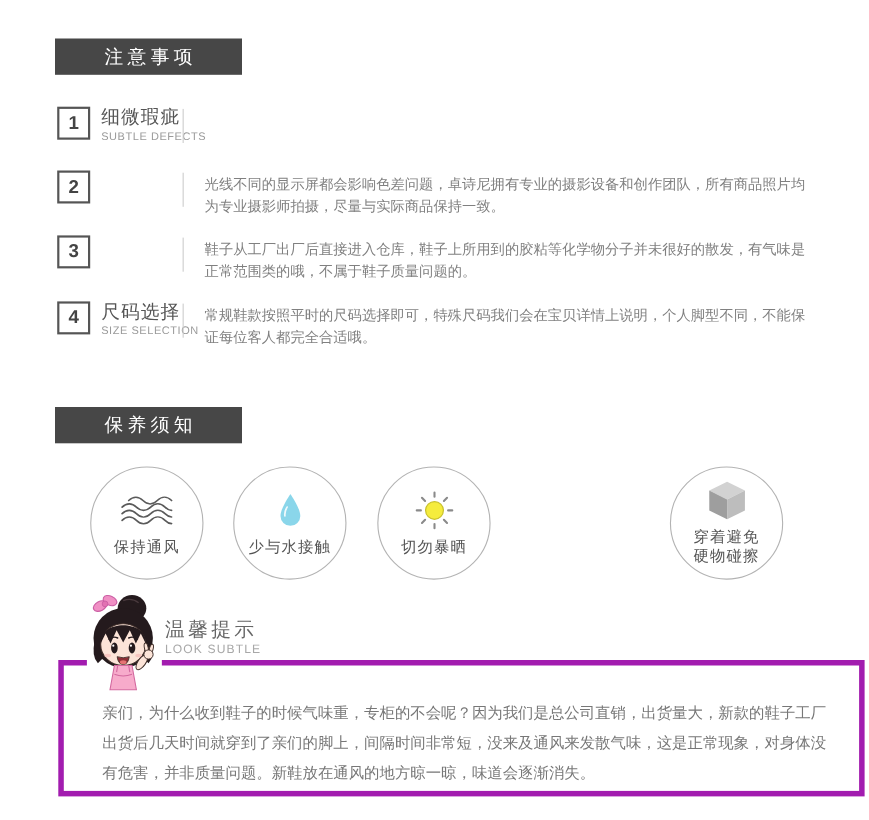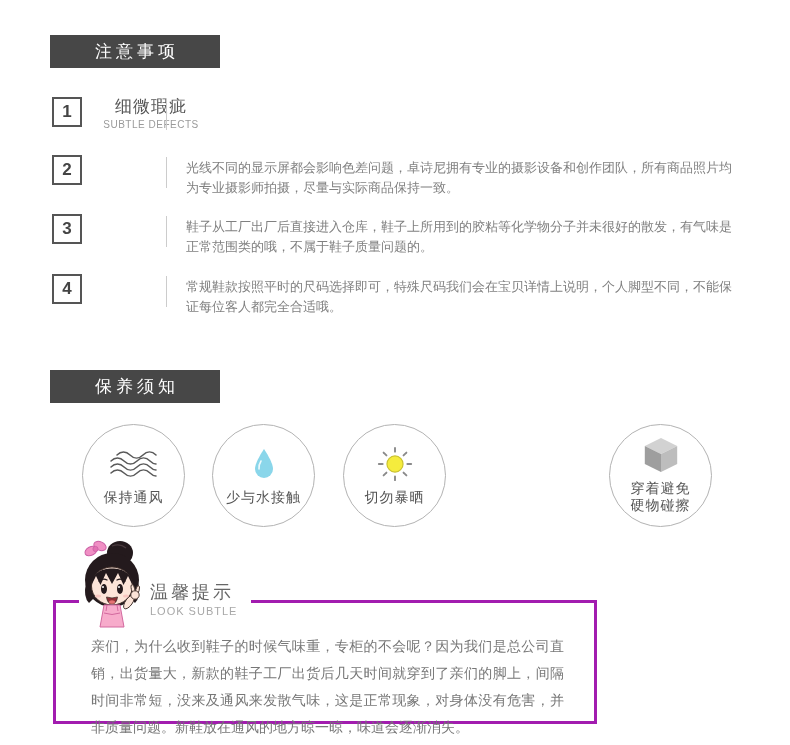--- a/index.html
+++ b/index.html
@@ -11,39 +11,39 @@
   .banner { position:absolute; left:50px; width:170px; height:33px; background:#474747;
             color:#fff; font-size:17px; line-height:33px; text-align:center;
             letter-spacing:4px; text-indent:4px; }
   .banner.notice { top:23px; }
   .banner.care { top:358px; }
 
   
   .item { position:absolute; left:52px; width:700px; height:40px; }
   .item-num { position:absolute; left:0; top:0; width:30px; height:30px; border:2px solid #555;
               color:#444; font-size:17px; font-weight:bold; text-align:center; line-height:26px; }
-  .item-head { position:absolute; left:40px; top:0; width:118px;text-align:center; }
+  .item-head { position:absolute; left:40px; top:0; width:118px; }
   .item-title { font-size:17px; color:#555; letter-spacing:1px; line-height:20px; }
   .item-sub { font-size:10px; color:#9a9a9a; letter-spacing:.5px; margin-top:2px; }
   .item-div { position:absolute; left:114px; top:2px; width:1px; height:31px; background:#ccc; }
   .item-text { position:absolute; left:134px; top:3px; width:556px; font-size:13px;
                color:#808080; line-height:20px; }
 
   
   .circle { position:absolute; top:412px; width:103px; height:103px; border:1px solid #b3b3b3;
             border-radius:50%; display:flex; flex-direction:column; align-items:center;
             justify-content:center; }
   .circle .icon { height:36px; display:flex; align-items:center; justify-content:center; margin-bottom:7px; }
   .circle .lbl { font-size:14px; color:#555; letter-spacing:1px; line-height:17px; text-align:center; }
 
   
-  .tip-box { position:absolute; left:53px; top:588px; width:544px; height:124px; border:3px solid #a21caf; }
+  .tip-box { position:absolute; left:53px; top:588px; width:733px; height:124px; border:5px solid #a21caf; }
   .tip-text { margin:30px 30px 0 35px; font-size:14px; color:#777; line-height:27px; text-align:justify; }
   .girl { position:absolute; left:79px; top:527px; width:68px; height:90px; z-index:2; background:#fff; }
-  .tip-head { position:absolute; left:146px; top:568px; z-index:2; background:#fff; padding:2px 14px 2px 4px; }
+  .tip-head { position:absolute; left:146px; top:548px; z-index:2; background:#fff; padding:2px 14px 2px 4px; }
   .tip-title { font-size:18px; color:#666; letter-spacing:3px; line-height:20px; }
   .tip-sub { font-size:11px; color:#a8a8a8; letter-spacing:1px; margin-top:3px; }
 </style>
 </head>
 <body>
 
 <div class="page">
 
   <div class="banner notice">注意事项</div>
 
@@ -63,20 +63,24 @@
   </div>
 
   <div class="item" style="top:202px">
     <div class="item-num">3</div>
     <div class="item-div"></div>
     <div class="item-text">鞋子从工厂出厂后直接进入仓库，鞋子上所用到的胶粘等化学物分子并未很好的散发，有气味是正常范围类的哦，不属于鞋子质量问题的。</div>
   </div>
 
   <div class="item" style="top:262px">
     <div class="item-num">4</div>
+    <div class="item-head">
+      <div class="item-title">尺码选择</div>
+      <div class="item-sub">SIZE SELECTION</div>
+    </div>
     <div class="item-div"></div>
     <div class="item-text">常规鞋款按照平时的尺码选择即可，特殊尺码我们会在宝贝详情上说明，个人脚型不同，不能保证每位客人都完全合适哦。</div>
   </div>
 
   <div class="banner care">保养须知</div>
 
   <div class="circle" style="left:212px">
     <span class="icon">
       <svg width="24" height="32" viewBox="0 0 24 32">
         <path d="M12 1 C12 1 3 14 3 21 a9 9 0 0 0 18 0 C21 14 12 1 12 1 Z" fill="#8ad6ea"></path>

